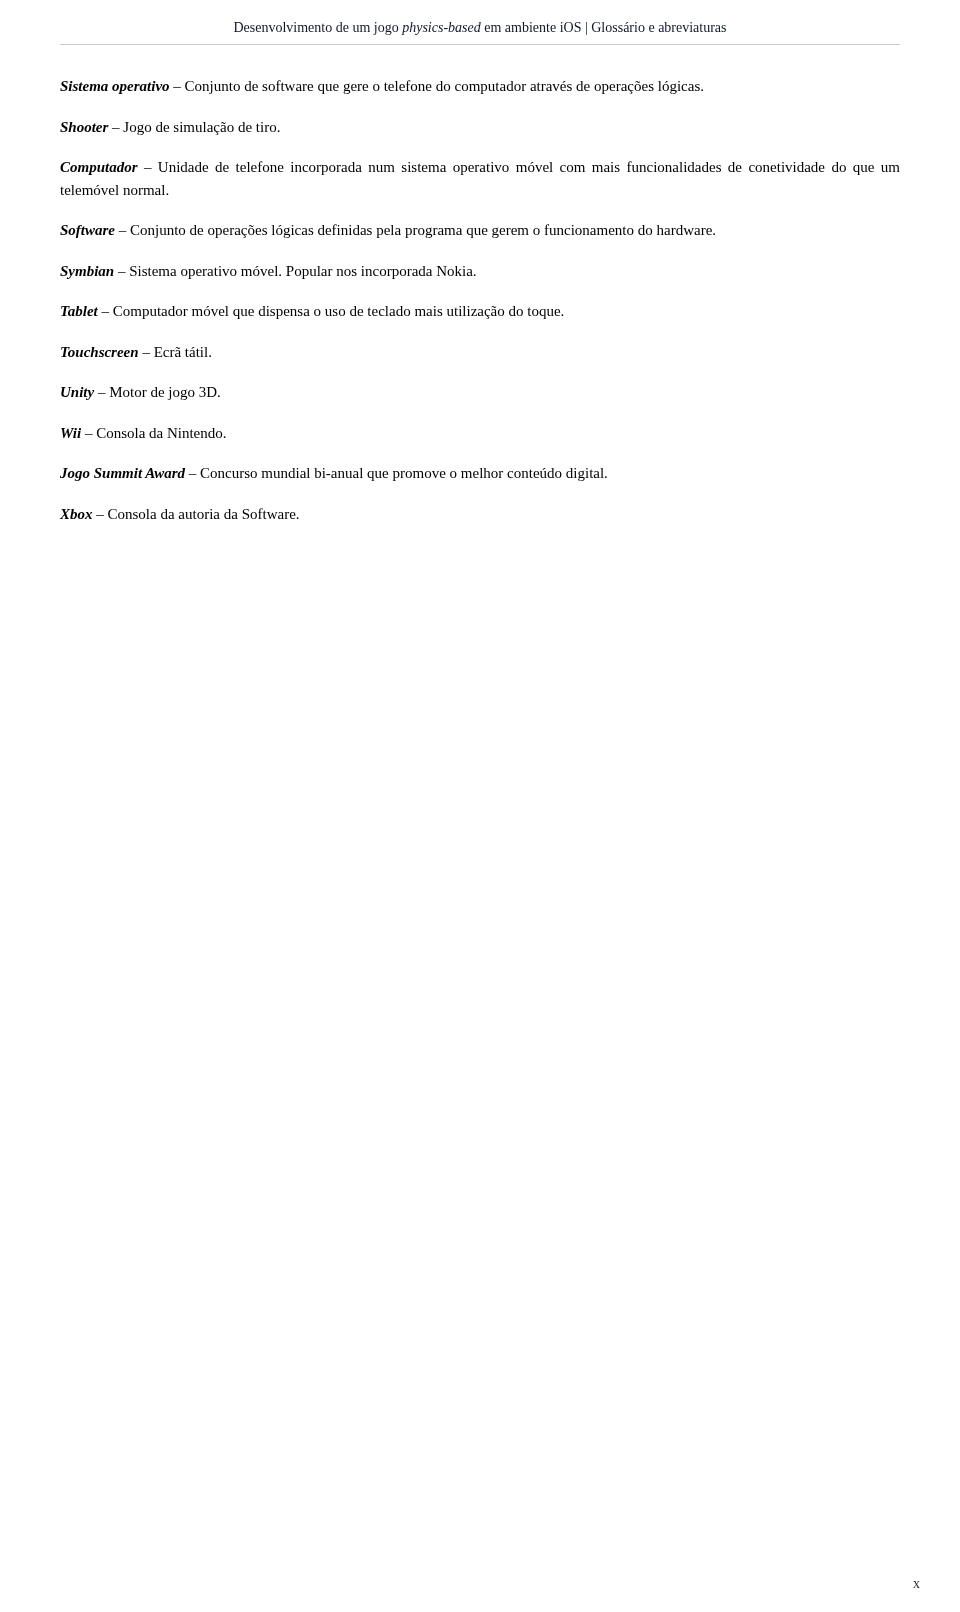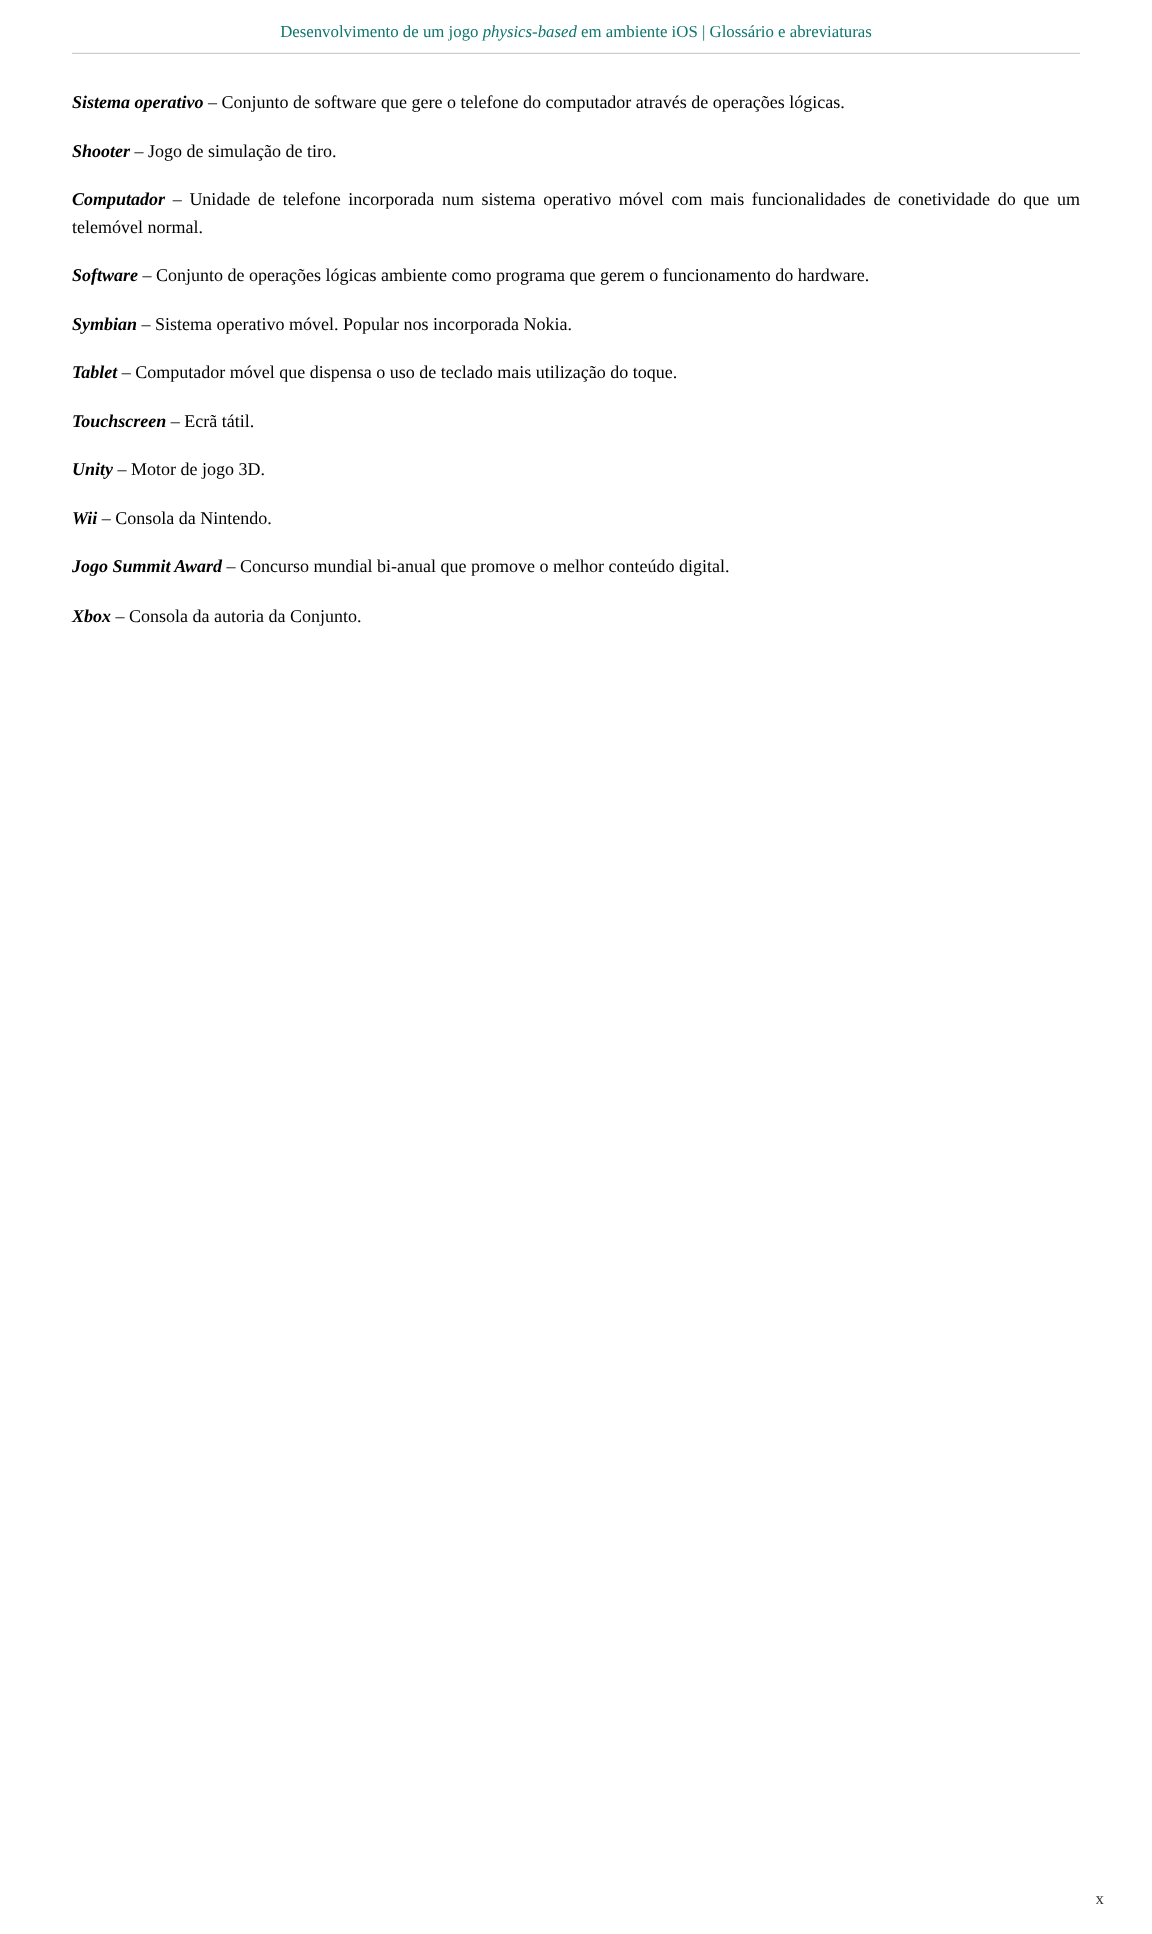--- a/index.html
+++ b/index.html
@@ -14,21 +14,21 @@
       font-size: 15px;
       color: #000000;
       width: 960px;
       min-height: 1612px;
       padding: 20px 60px 60px 60px;
     }
 
     .page-header {
       text-align: center;
       font-size: 14px;
-      color: #0f766e;
+      color: #0f172a;
       margin-bottom: 30px;
       padding-bottom: 8px;
       border-bottom: 1px solid #ccc;
     }
 
     .page-header em {
       font-style: italic;
     }
 
     .glossary-content {
@@ -73,21 +73,21 @@
 
   <div class="glossary-entry">
     <span class="term">Shooter</span><span class="separator"> – </span><span>Jogo de simulação de tiro.</span>
   </div>
 
   <div class="glossary-entry">
     <span class="term">Computador</span><span class="separator"> – </span><span>Unidade de telefone incorporada num sistema operativo móvel com mais funcionalidades de conetividade do que um telemóvel normal.</span>
   </div>
 
   <div class="glossary-entry">
-    <span class="term">Software</span><span class="separator"> – </span><span>Conjunto de operações lógicas ambiente como programa que gerem o funcionamento do hardware.</span>
+    <span class="term">Software</span><span class="separator"> – </span><span>Conjunto de operações lógicas definidas pela programa que gerem o funcionamento do hardware.</span>
   </div>
 
   <div class="glossary-entry">
     <span class="term">Symbian</span><span class="separator"> – </span><span>Sistema operativo móvel. Popular nos incorporada Nokia.</span>
   </div>
 
   <div class="glossary-entry">
     <span class="term">Tablet</span><span class="separator"> – </span><span>Computador móvel que dispensa o uso de teclado mais utilização do toque.</span>
   </div>
 
@@ -102,18 +102,18 @@
   <div class="glossary-entry">
     <span class="term">Wii</span><span class="separator"> – </span><span>Consola da Nintendo.</span>
   </div>
 
 
   <div class="glossary-entry">
     <span class="term">Jogo Summit Award</span><span class="separator"> – </span><span>Concurso mundial bi-anual que promove o melhor conteúdo digital.</span>
   </div>
 
   <div class="glossary-entry">
-    <span class="term">Xbox</span><span class="separator"> – </span><span>Consola da autoria da Conjunto.</span>
+    <span class="term">Xbox</span><span class="separator"> – </span><span>Consola da autoria da Software.</span>
   </div>
 
 </div>
 
 <div class="page-number">x</div>
 
 </body></html>

